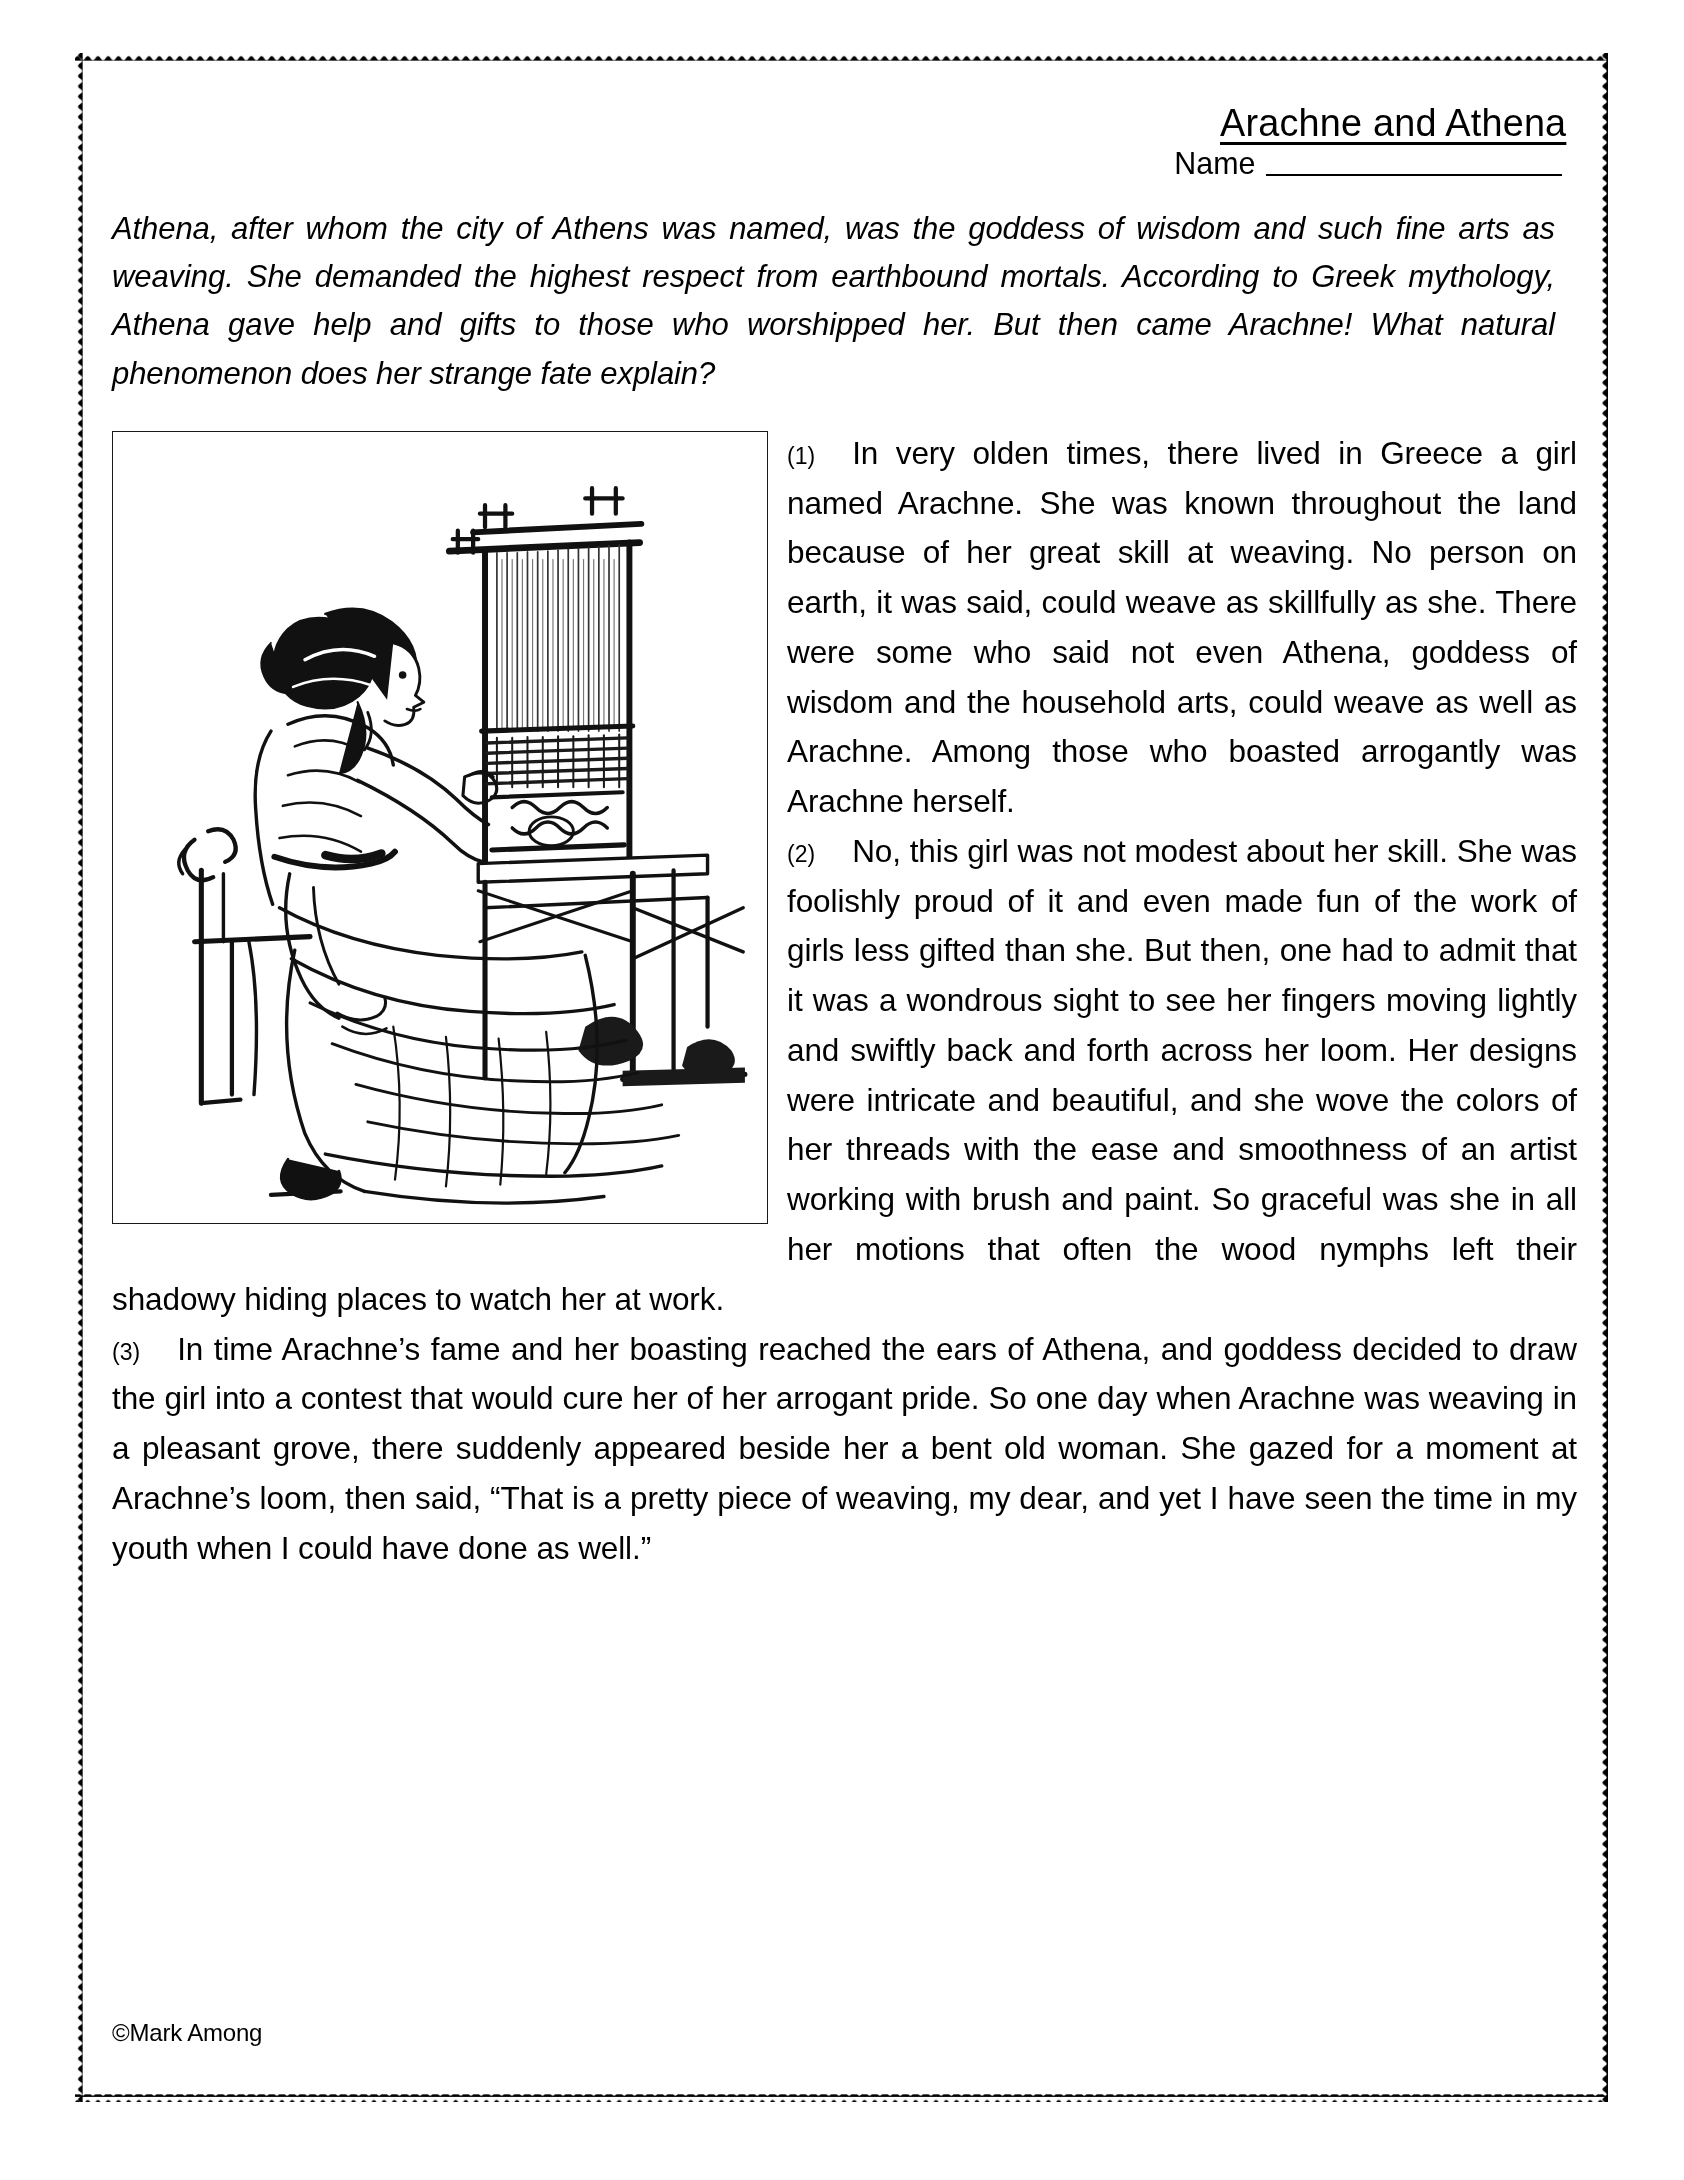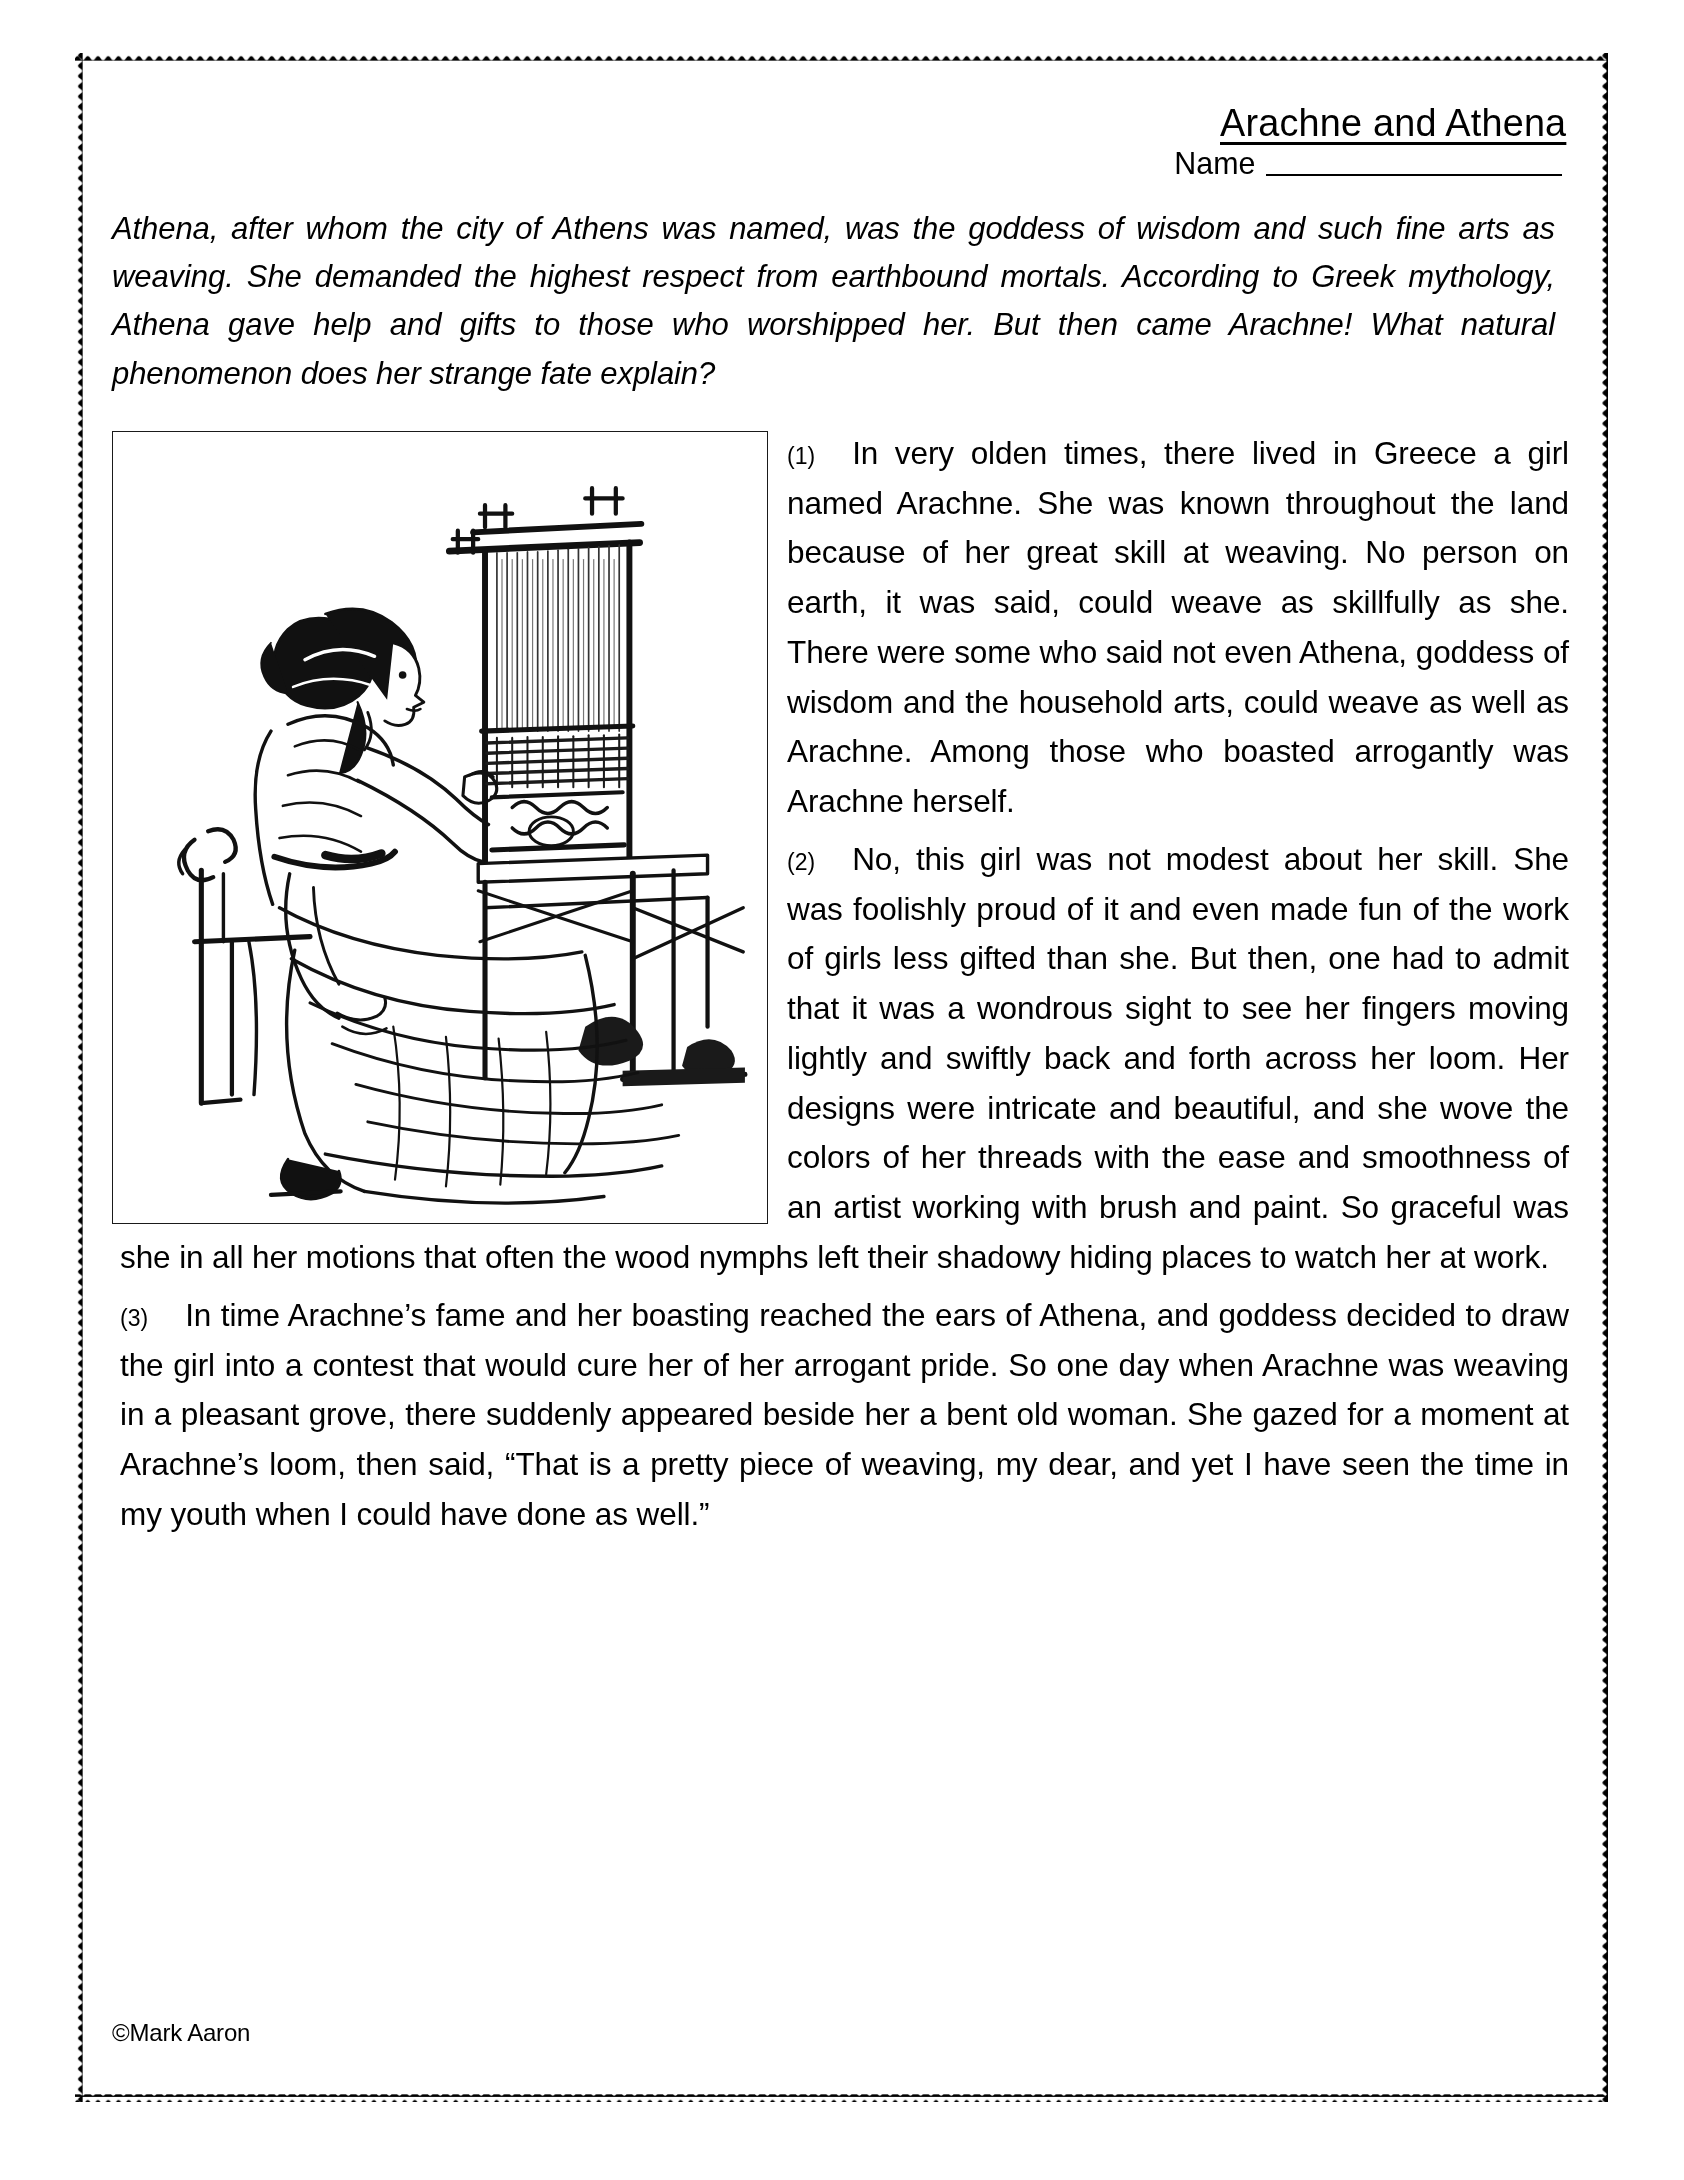--- a/index.html
+++ b/index.html
@@ -87,21 +87,21 @@
   }
 
   
   .body-flow {
     margin-top: 32px;
     font-size: 31.5px;
     line-height: 1.58;
     text-align: justify;
     letter-spacing: -0.1px;
   }
-  .body-flow p { margin: 8px; }
+  .body-flow p { margin: 0; }
 
   .figure-box {
     float: left;
     width: 656px;
     height: 793px;
     border: 1.7px solid #1a1a1a;
     box-sizing: border-box;
     margin: 2.6px 19px 5.1px 0;
     background: #fff;
     overflow: hidden;
@@ -313,15 +313,15 @@
     </div>
 
     <p><span class="pnum">(1)</span><span class="pindent"></span><span>In very olden times, there lived in Greece a girl named Arachne. She was known throughout the land because of her great skill at weaving. No person on earth, it was said, could weave as skillfully as she. There were some who said not even Athena, goddess of wisdom and the household arts, could weave as well as Arachne. Among those who boasted arrogantly was Arachne herself.</span></p>
 
     <p><span class="pnum">(2)</span><span class="pindent"></span><span>No, this girl was not modest about her skill. She was foolishly proud of it and even made fun of the work of girls less gifted than she. But then, one had to admit that it was a wondrous sight to see her fingers moving lightly and swiftly back and forth across her loom. Her designs were intricate and beautiful, and she wove the colors of her threads with the ease and smoothness of an artist working with brush and paint. So graceful was she in all her motions that often the wood nymphs left their shadowy hiding places to watch her at work.</span></p>
 
     <p><span class="pnum">(3)</span><span class="pindent"></span><span>In time Arachne’s fame and her boasting reached the ears of Athena, and goddess decided to draw the girl into a contest that would cure her of her arrogant pride. So one day when Arachne was weaving in a pleasant grove, there suddenly appeared beside her a bent old woman. She gazed for a moment at Arachne’s loom, then said, “That is a pretty piece of weaving, my dear, and yet I have seen the time in my youth when I could have done as well.”</span></p>
 
   </div>
 
-  <div class="footer-credit">©Mark Aaron</div>
+  <div class="footer-credit">©Mark Among</div>
 </div>
 
 
 </body></html>

